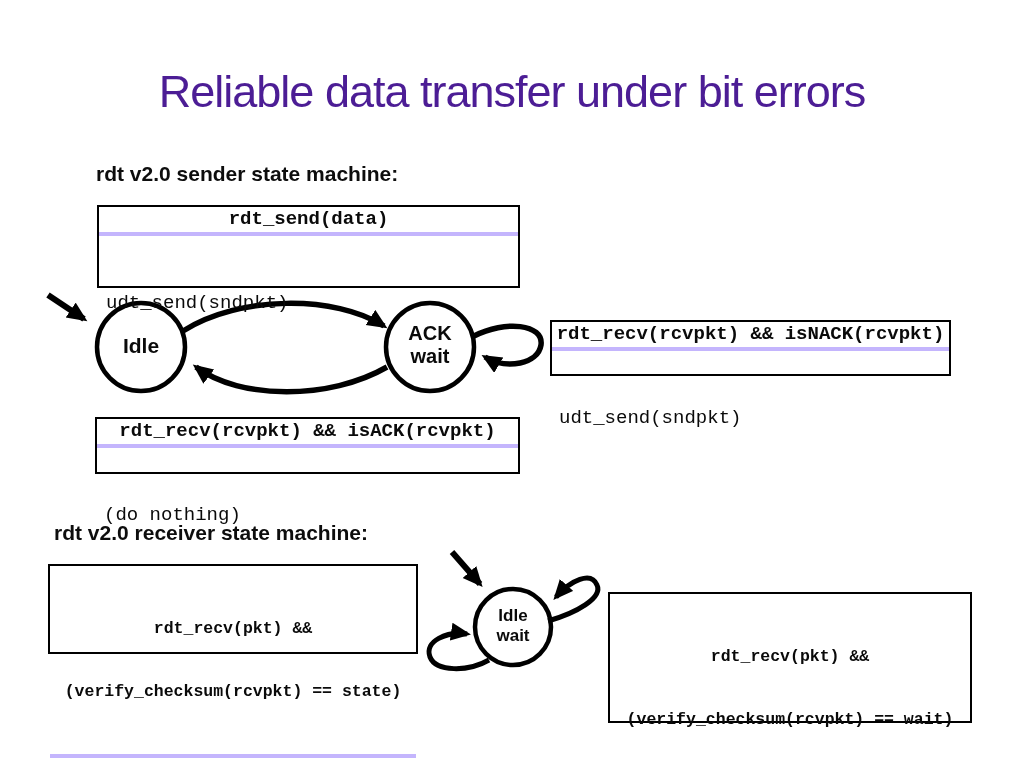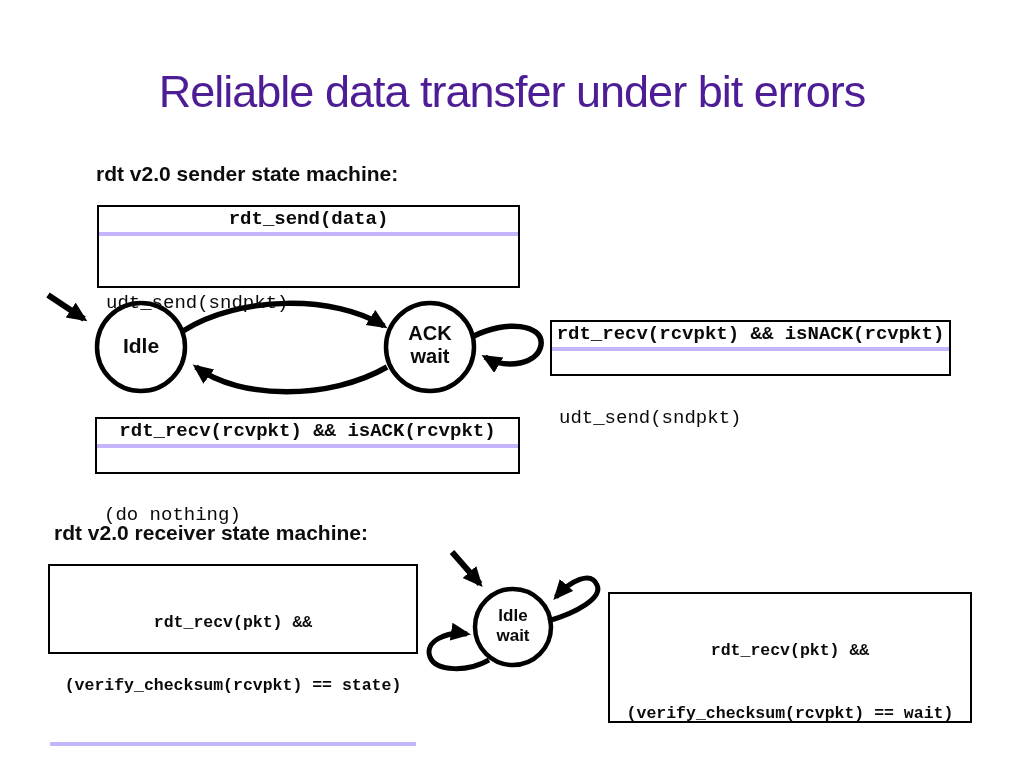--- a/index.html
+++ b/index.html
@@ -20,21 +20,21 @@
   .codebox{
     position:absolute;box-sizing:border-box;border:2px solid #000;background:#fff;
     font-family:"Liberation Mono","DejaVu Sans Mono",monospace;color:#0a0a0a;
   }
   .codebox .hd{
     border-bottom:4px solid #c4b5fd;font-weight:bold;text-align:center;white-space:pre;
   }
   .codebox .bd{white-space:pre;}
   .big .hd{font-size:19px;line-height:25px;}
   .big .bd{font-size:19px;line-height:26px;padding:2px 7px 0 7px;}
-  .small .hd{font-size:16.5px;line-height:21px;padding:4px 0;}
+  .small .hd{font-size:16.5px;line-height:21px;padding:10px 0;}
   .small .bd{font-size:16.5px;line-height:21px;padding:2px 6px 0 6px;}
   .state-label{
     position:absolute;text-align:center;font-weight:bold;color:#0a0a0a;
   }
   #idle-label{left:97px;top:334px;width:88px;font-size:21px;line-height:24px;}
   #ackwait-label{left:386px;top:322px;width:88px;font-size:20px;line-height:23px;}
   #datawait-label{left:475px;top:606px;width:76px;font-size:17px;line-height:20px;}
 </style>
 </head>
 <body>

